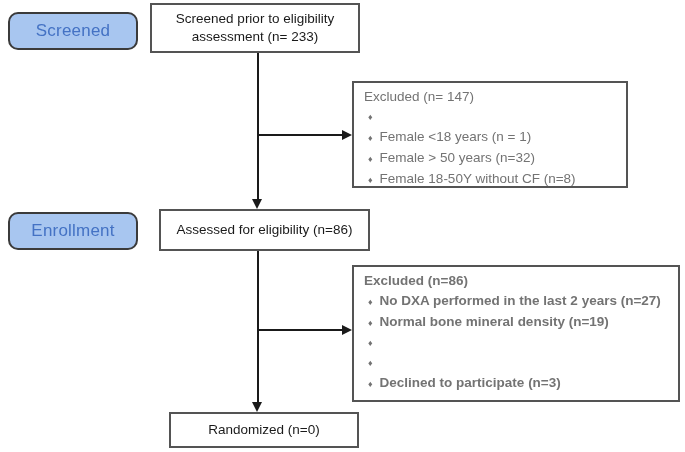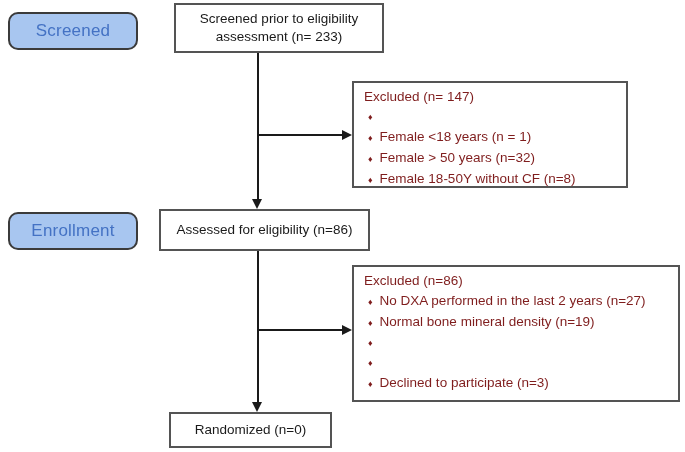--- a/index.html
+++ b/index.html
@@ -41,21 +41,21 @@
     line-height: 1.35;
     color: #1a1a1a;
     padding: 2px 6px;
   }
   .listbox {
     position: absolute;
     background: #ffffff;
     border: 2px solid #545454;
     box-sizing: border-box;
     font-size: 13.5px;
-    color: #7f1d1d;
+    color: #737373;
     padding: 4px 10px;
   }
   .listbox .list-title { line-height: 20px; }
   .bullet-item { display: flex; align-items: baseline; line-height: 20px; }
   .bullet-item .bullet { font-size: 9px; margin: 0 7px 0 4px; flex: 0 0 auto; }
   .vline, .hline { position: absolute; background: #1a1a1a; }
   .arrow-down {
     position: absolute; width: 0; height: 0;
     border-left: 5px solid transparent;
     border-right: 5px solid transparent;
@@ -70,25 +70,25 @@
 </style>
 </head>
 <body>
 
 <div class="canvas">
 
   <div class="stage" style="top:12px;">Screened</div>
 
   <div class="stage" style="top:212px;">Enrollment</div>
 
-  <div class="flowbox" style="left:150px; top:3px; width:210px; height:50px;margin-left:24px;">Screened prior to eligibility assessment (n= 233)</div>
+  <div class="flowbox" style="left:150px; top:3px; width:210px; height:50px;">Screened prior to eligibility assessment (n= 233)</div>
 
   <div class="flowbox" style="left:150px; top:209px; width:211px; height:42px;margin-left:9px;">Assessed for eligibility (n=86)</div>
 
-  <div class="flowbox" style="left:169px; top:412px; width:163px; height:36px;">Randomized (n=0)</div>
+  <div class="flowbox" style="left:169px; top:412px; width:190px; height:36px;">Randomized (n=0)</div>
 
   <div class="listbox" style="left:352px; top:81px; width:276px; height:107px;">
     <div class="list-title">Excluded (n= 147)</div>
     <div>
         <div class="bullet-item">
           <span class="bullet">♦</span>
         </div>
         <div class="bullet-item">
           <span class="bullet">♦</span>
           <span>Female &lt;18 years (n = 1)</span>
@@ -97,21 +97,21 @@
           <span class="bullet">♦</span>
           <span>Female &gt; 50 years (n=32)</span>
         </div>
         <div class="bullet-item">
           <span class="bullet">♦</span>
           <span>Female 18-50Y without CF (n=8)</span>
         </div>
       </div>
   </div>
 
-  <div class="listbox" style="left:352px; top:265px; width:328px; height:137px;">
+  <div class="listbox" style="left:352px; top:265px; width:328px; height:137px;font-weight:bold;">
     <div class="list-title">Excluded (n=86)</div>
     <div>
         <div class="bullet-item">
           <span class="bullet">♦</span>
           <span>No DXA performed in the last 2 years (n=27)</span>
         </div>
         <div class="bullet-item">
           <span class="bullet">♦</span>
           <span>Normal bone mineral density (n=19)</span>
         </div>

